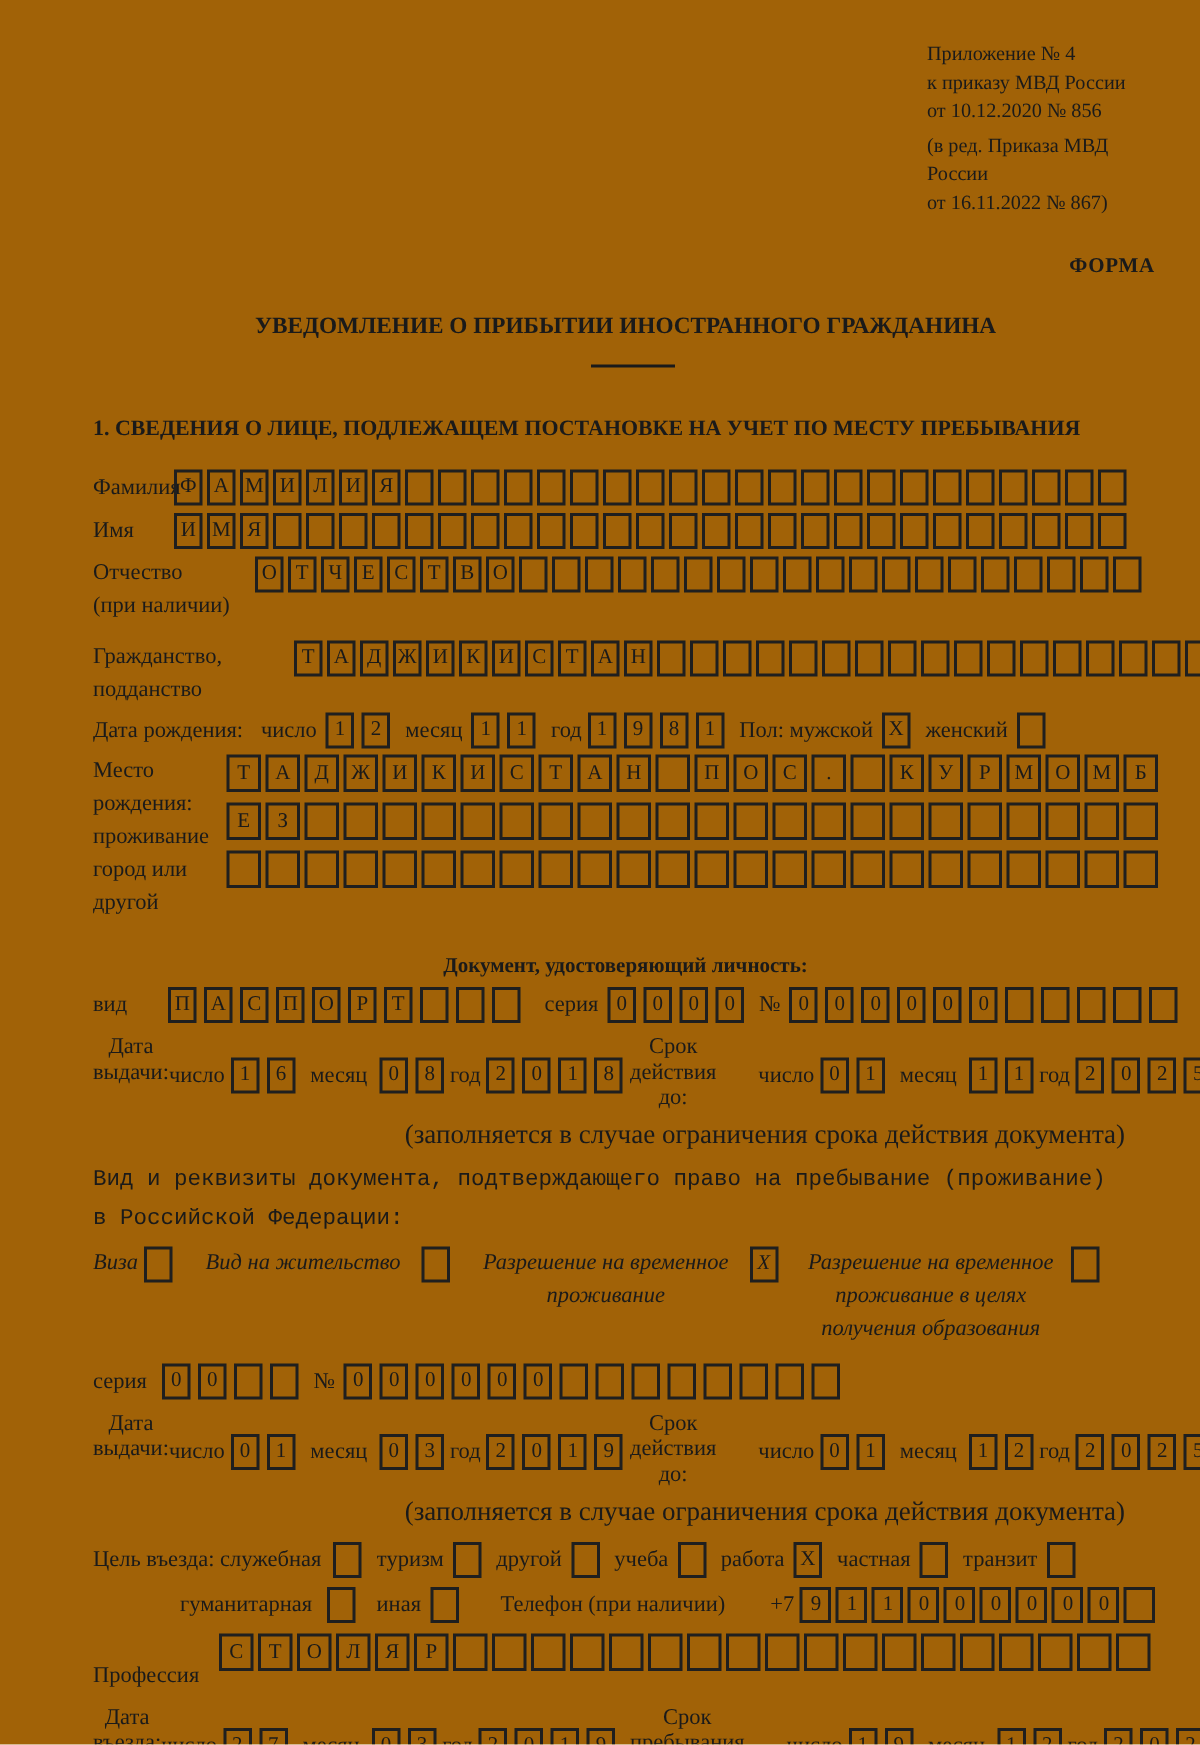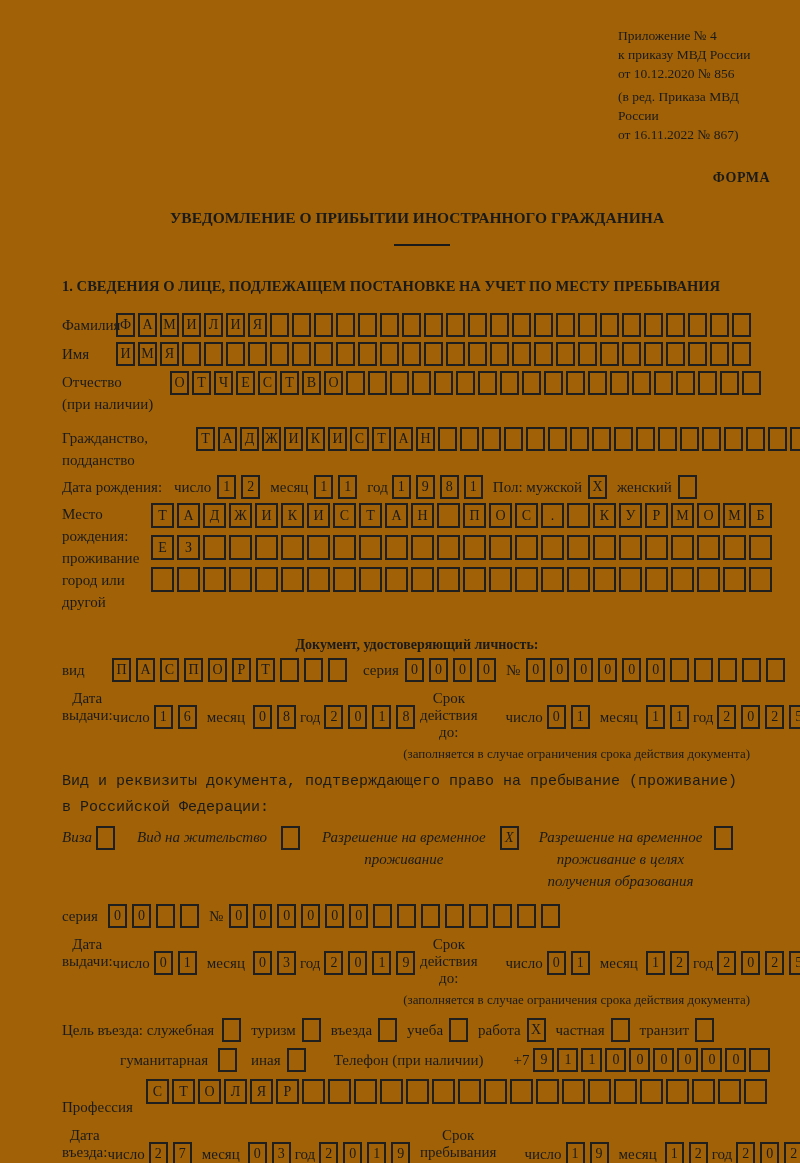--- a/index.html
+++ b/index.html
@@ -27,21 +27,21 @@
   .stack{display:flex;flex-direction:column;gap:7px;}
   .mini{font-size:15px;line-height:24px;margin:0 6px 0 10px;}
   
   .daterow{display:flex;margin-top:8px;}
   .datecol{display:flex;flex-direction:row;}
   .datecol .dhead{text-align:center;font-size:15px;margin-bottom:2px;}
   .dgroup{display:flex;align-items:center;}
   .dleft{width:342px;}
   .dright{margin-left:auto;width:352px;}
   .dright .dgroup{padding-left:28px;}
-  .note{font-size:13px;text-align:right;padding-right:22px;margin-top:3px;}
+  .note{font-size:18px;text-align:right;padding-right:22px;margin-top:3px;}
   .para{font-size:15px;line-height:24px;margin-top:8px;font-family:Liberation Mono, monospace;}
   
   .ckrow{display:flex;align-items:flex-start;margin-top:6px;font-style:italic;}
   .ckitem{display:flex;align-items:flex-start;}
   .cklbl{font-size:15px;line-height:22px;}
   .ctr{text-align:center;}
   .dochead{font-weight:bold;font-size:14px;text-align:center;margin-top:24px;}
 </style>
 </head>
 <body>
@@ -525,21 +525,21 @@
 
   <div class="frow" style="margin-top:10px;align-items:center;">
     <span class="lbl">Цель въезда: служебная</span>
     <div class="cells" style="margin-left:8px;">
         <span class="cell"></span>
       </div>
     <span class="mini">туризм</span>
     <div class="cells">
         <span class="cell"></span>
       </div>
-    <span class="mini">въезда</span>
+    <span class="mini">другой</span>
     <div class="cells">
         <span class="cell"></span>
       </div>
     <span class="mini">учеба</span>
     <div class="cells">
         <span class="cell"></span>
       </div>
     <span class="mini">работа</span>
     <div class="cells">
         <span class="cell">X</span>

